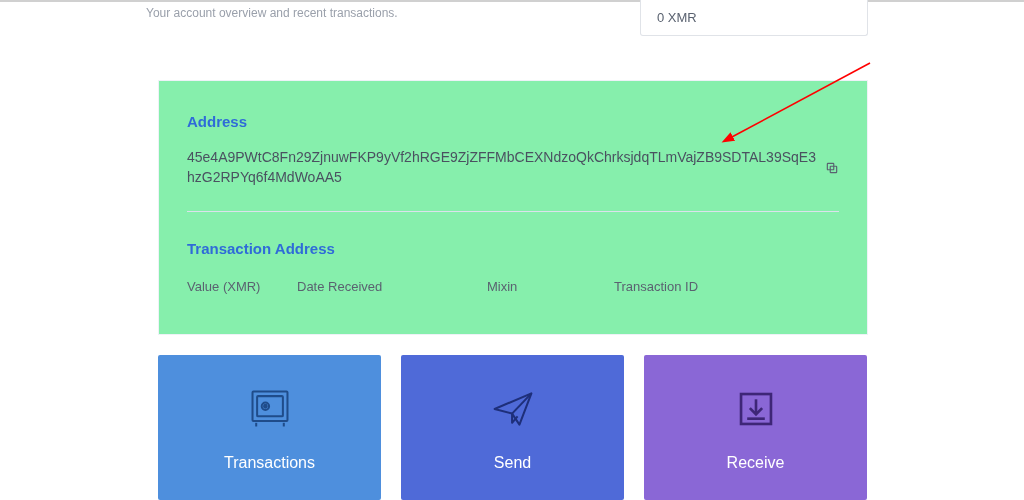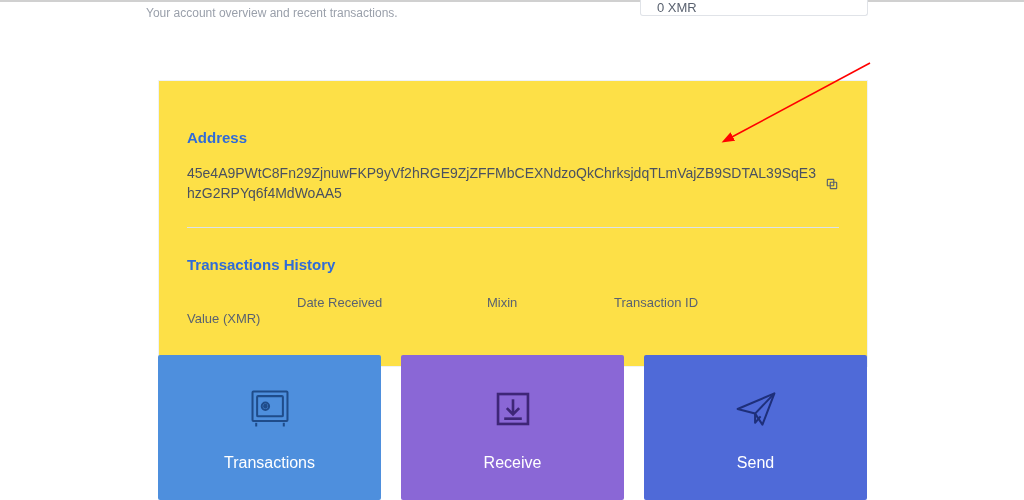--- a/index.html
+++ b/index.html
@@ -23,34 +23,34 @@
   font-size: 12px;
   color: #9aa0ab;
 }
 .balance-box {
   position: absolute;
   right: 156px;
   top: 0px;
   border: 1px solid #e0e3e8;
   border-top: none;
   border-radius: 0 0 3px 3px;
-  padding: 0 16px;
+  padding: 10px 16px;
   width: 228px;
   font-size: 13px;
   color: #5a6270;
   background: #fff;
 }
 .main-panel {
   position: absolute;
   left: 158px;
   top: 80px;
   width: 710px;
-  background: #fde047;
+  background: #86efac;
   border: 1px solid #eef2f7;
-  padding: 48px 28px 40px 28px;
+  padding: 32px 28px 40px 28px;
 }
 .section-title {
   color: #2f6bd8;
   font-size: 15px;
   font-weight: 600;
   margin-bottom: 18px;
 }
 .address-line {
   display: flex;
   align-items: center;
@@ -78,21 +78,21 @@
   color: #2f6bd8;
   font-size: 15px;
   font-weight: 600;
   margin-bottom: 22px;
 }
 .history-cols {
   display: flex;
   font-size: 13px;
   color: #5a6270;
 }
-.col-value { width: 110px; margin-top: 16px; }
+.col-value { width: 110px; }
 .col-date  { width: 190px; }
 .col-mixin { width: 80px; }
 .col-txid  { flex: 1; margin-left: 47px; }
 .action-row {
   position: absolute;
   left: 158px;
   top: 355px;
   display: flex;
   gap: 20px;
 }
@@ -147,21 +147,21 @@
     <span class="copy-icon">
       <svg viewBox="0 0 24 24" width="14" height="14" fill="none" stroke="#5a6270" stroke-width="2">
         <rect x="9" y="9" width="11" height="11" rx="1"></rect>
         <rect x="4" y="4" width="11" height="11" rx="1"></rect>
       </svg>
     </span>
   </div>
 
   <div class="divider"></div>
 
-  <div class="history-header">Transactions History</div>
+  <div class="history-header">Transaction Address</div>
 
   <div class="history-cols">
     <div class="col-value">Value (XMR)</div>
     <div class="col-date">Date Received</div>
     <div class="col-mixin">Mixin</div>
     <div class="col-txid">Transaction ID</div>
   </div>
 
 </div>
 
@@ -174,41 +174,41 @@
         <rect x="11" y="11" width="28" height="22" rx="1"></rect>
         <circle cx="20" cy="22" r="4"></circle>
         <circle cx="20" cy="22" r="1.5" fill="#1f4c8a"></circle>
         <line x1="10" y1="40" x2="10" y2="44"></line>
         <line x1="40" y1="40" x2="40" y2="44"></line>
       </svg>
     </span>
     <span class="action-label">Transactions</span>
   </div>
 
+  <div class="action-card card-send">
+    <span class="icon-wrap">
+      <svg viewBox="0 0 50 50" width="46" height="46" fill="none" stroke="#1e2f7a" stroke-width="2.2" stroke-linejoin="round">
+        <path d="M5 25 L45 8 L32 42 L24 30 Z"></path>
+        <path d="M24 30 L45 8"></path>
+        <path d="M24 30 L24 40 L30 33"></path>
+      </svg>
+    </span>
+    <span class="action-label">Send</span>
+  </div>
+
   <div class="action-card card-receive">
     <span class="icon-wrap">
       <svg viewBox="0 0 50 50" width="44" height="44" fill="none" stroke="#3e2677" stroke-width="3">
         <rect x="8" y="8" width="34" height="34"></rect>
         <line x1="25" y1="14" x2="25" y2="30"></line>
         <polyline points="18,24 25,31 32,24"></polyline>
         <line x1="15" y1="36" x2="35" y2="36"></line>
       </svg>
     </span>
     <span class="action-label">Receive</span>
-  </div>
-
-  <div class="action-card card-send">
-    <span class="icon-wrap">
-      <svg viewBox="0 0 50 50" width="46" height="46" fill="none" stroke="#1e2f7a" stroke-width="2.2" stroke-linejoin="round">
-        <path d="M5 25 L45 8 L32 42 L24 30 Z"></path>
-        <path d="M24 30 L45 8"></path>
-        <path d="M24 30 L24 40 L30 33"></path>
-      </svg>
-    </span>
-    <span class="action-label">Send</span>
   </div>
 
 </div>
 
 <svg class="arrow-annotation" width="170" height="90">
   <defs>
     <marker id="ah" markerWidth="10" markerHeight="10" refX="2" refY="3" orient="auto">
       <path d="M0,0 L0,6 L8,3 Z" fill="#ff0000"></path>
     </marker>
   </defs>

